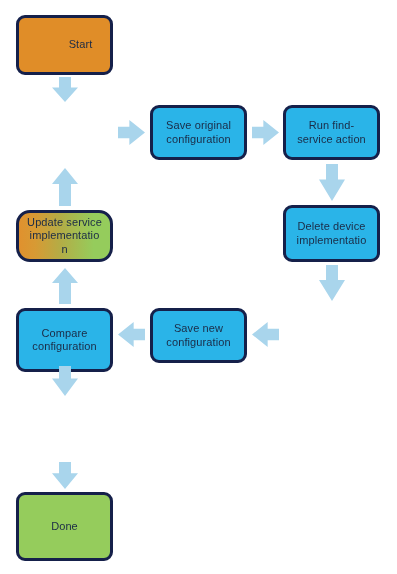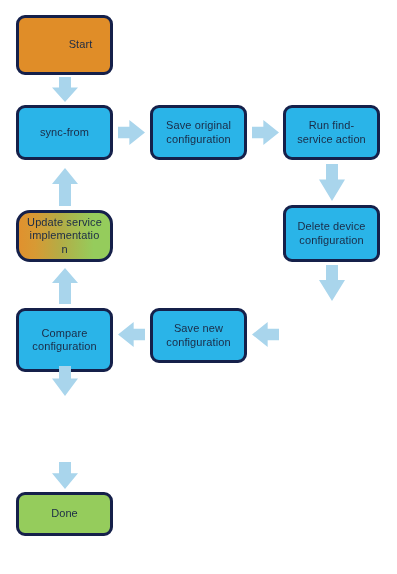--- a/index.html
+++ b/index.html
@@ -53,49 +53,46 @@
   }
   .arrow svg { display: block; }
 </style>
 </head>
 <body>
 
 <div id="canvas">
     <div class="node fill-orange" style="left: 16px; top: 15px; width: 97px; height: 60px; padding-left: 37px;">
       <span class="nlabel">Start</span>
     </div>
-    <div class="node fill-blue" style="left: 16px; top: 105px; width: 97px; height: 55px;">
-      <span class="nlabel">sync-from</span>
-    </div>
     <div class="node fill-blue" style="left: 150px; top: 105px; width: 97px; height: 55px;">
       <span class="nlabel">Save original
 configuration</span>
     </div>
     <div class="node fill-blue" style="left: 283px; top: 105px; width: 97px; height: 55px; text-align: center;">
       <span class="nlabel">Run find-
 service action</span>
     </div>
     <div class="node fill-blue" style="left: 283px; top: 205px; width: 97px; height: 57px;">
       <span class="nlabel">Delete device
-configuration</span>
+implementatio</span>
     </div>
     <div class="node fill-grad" style="left: 16px; top: 210px; width: 97px; height: 52px;">
       <span class="nlabel">Update service
 implementatio
 n</span>
     </div>
     <div class="node fill-blue" style="left: 150px; top: 308px; width: 97px; height: 55px;">
       <span class="nlabel">Save new
 configuration</span>
     </div>
     <div class="node fill-blue" style="left: 16px; top: 308px; width: 97px; height: 64px;">
       <span class="nlabel">Compare
 configuration</span>
     </div>
-    <div class="node fill-green" style="left: 16px; top: 492px; width: 97px; height: 44px;">
+    <div class="node fill-green" style="left: 16px; top: 492px; width: 97px; height: 69px;">
       <span class="nlabel">Done</span>
     </div>
     <div class="arrow" style="left: 52px; top: 77px; width: 26px; height: 25px;">
       <svg width="26" height="25" viewBox="0 0 26 25">
         <path d="M7.0200000000000005,0 L18.98,0 L18.98,10.5 L26,10.5 L13,25 L0,10.5 L7.0200000000000005,10.5 Z" fill="#a9d5ec"></path>
       </svg>
     </div>
     <div class="arrow" style="left: 118px; top: 120px; width: 27px; height: 25px;">
       <svg width="27" height="25" viewBox="0 0 27 25">
         <path d="M0,6.75 L11.34,6.75 L11.34,0 L27,12.5 L11.34,25 L11.34,18.25 L0,18.25 Z" fill="#a9d5ec"></path>

